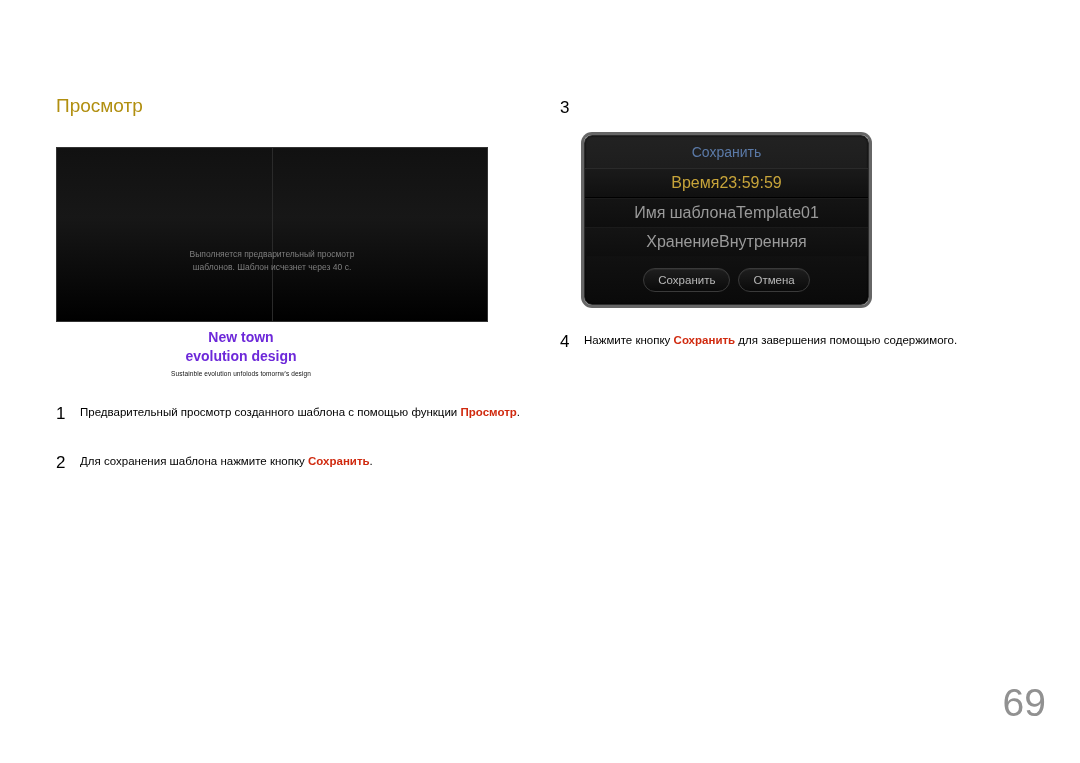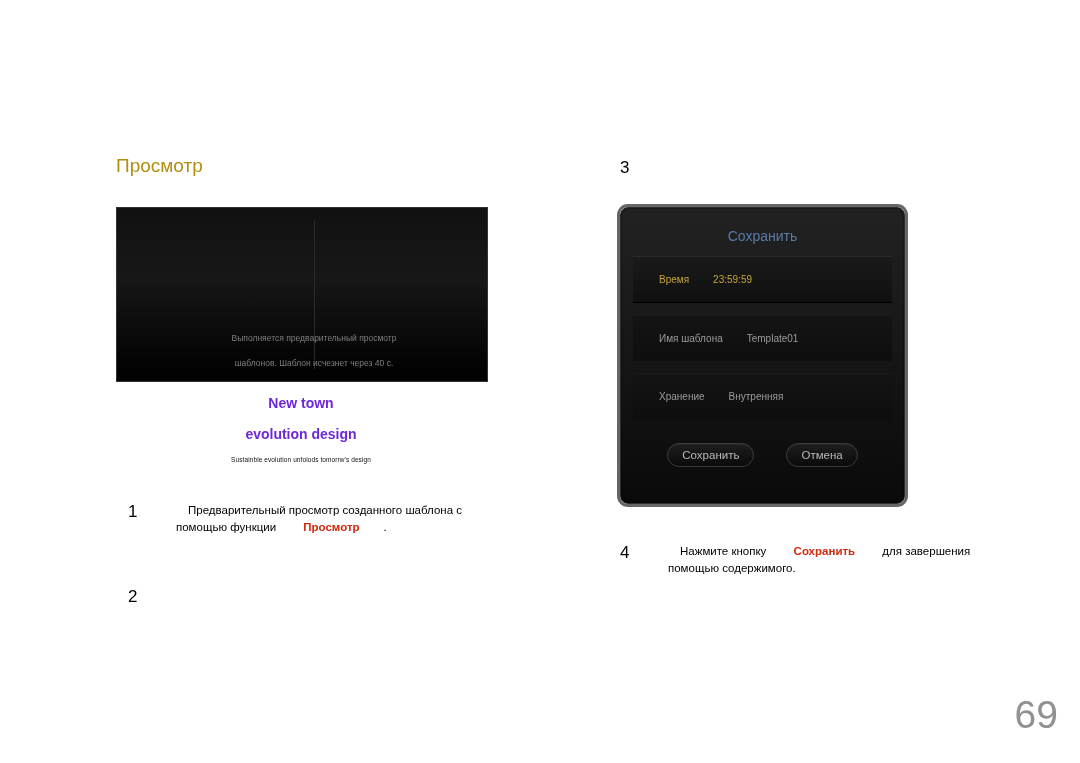--- a/index.html
+++ b/index.html
@@ -1,15 +1,15 @@
 <!DOCTYPE html>
 <html><head>
 <meta charset="utf-8">
 <style>
-  * { margin: 12px; padding: 0; box-sizing: border-box; }
+  * { margin: 0; padding: 0; box-sizing: border-box; }
   body {
     background: #ffffff;
     font-family: Arial, "Helvetica Neue", sans-serif;
     width: 1080px;
     height: 763px;
     position: relative;
     padding: 95px 56px 0 56px;
   }
   .columns {
     display: flex;
@@ -18,21 +18,21 @@
   .col-left, .col-right {
     flex: 1;
   }
   .section-title {
     color: #b18f10;
     font-size: 19px;
     font-weight: 400;
     margin-bottom: 30px;
   }
   .preview-frame {
-    width: 372px;
+    width: 432px;
     height: 175px;
     background: #000;
     position: relative;
     margin-bottom: 4px;
     background: linear-gradient(to bottom, #111 0%, #171717 40%, #000 100%);
     border: 1px solid #333;
     overflow: hidden;
   }
   .preview-split {
     position: absolute;
@@ -107,22 +107,22 @@
   }
   .dialog-title {
     text-align: center;
     color: #5b7aa8;
     font-size: 14px;
     margin-bottom: 8px;
     font-weight: 400;
   }
   .dialog-row {
     display: flex;
-    justify-content: flex-start;
-    font-size: 10px;
+    justify-content: center;
+    font-size: 16px;
     padding: 5px 14px;
     color: #9a9a9a;
     border-top: 1px solid #1b1b1b;
     background: linear-gradient(to bottom, #141414, #0e0e0e);
   }
   .dialog-row.highlight {
     color: #c7a43a;
     background: linear-gradient(to bottom, #1a1a1a, #101010);
     border-top: 1px solid #2a2a2a;
     border-bottom: 1px solid #000;
@@ -182,20 +182,23 @@
 
     <div class="step">
       <div class="step-num">1</div>
       <div class="step-text">
         <span>Предварительный просмотр созданного шаблона с помощью функции </span><span class="kw-red">Просмотр</span><span class="dot">.</span>
       </div>
     </div>
 
     <div class="step">
       <div class="step-num">2</div>
+      <div class="step-text">
+        <span>Для сохранения шаблона нажмите кнопку </span><span class="kw-red">Сохранить</span><span class="dot">.</span>
+      </div>
     </div>
   </div>
 
   <div class="col-right">
     <div class="step">
       <div class="step-num">3</div>
     </div>
 
     <div class="dialog">
       <div class="dialog-title">Сохранить</div>

